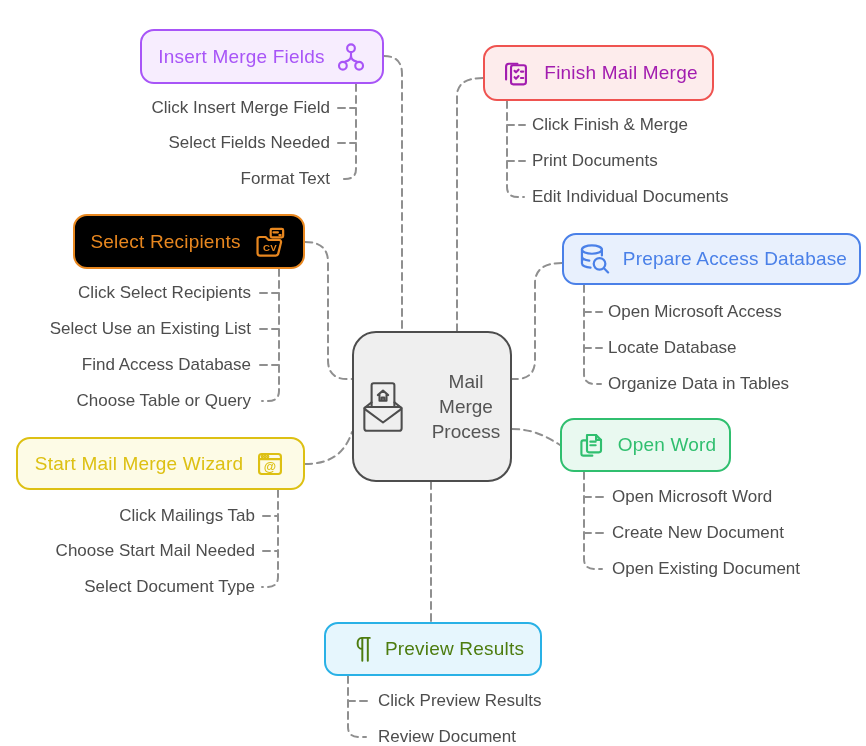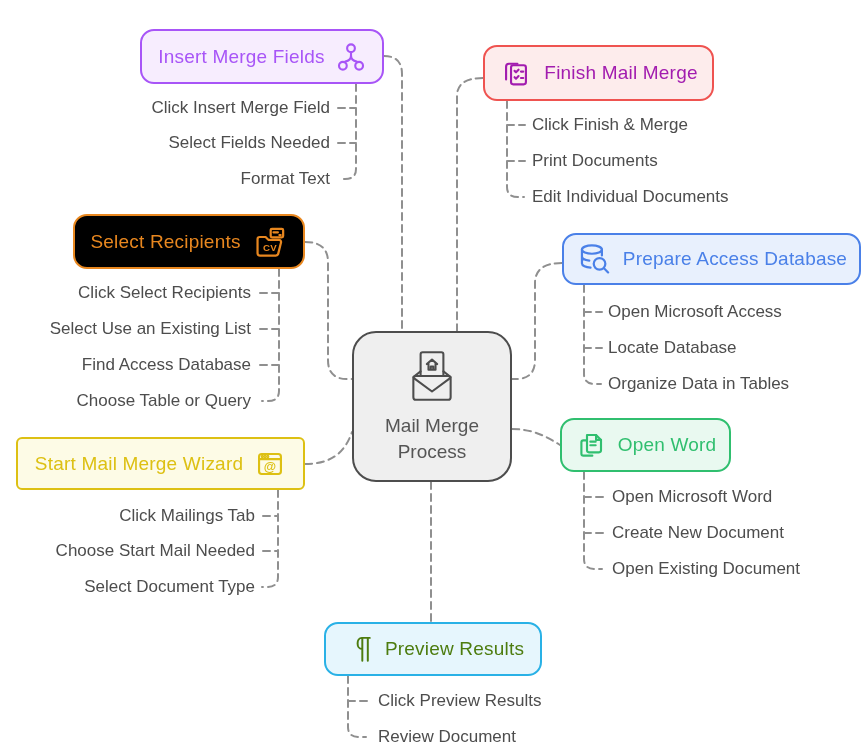--- a/index.html
+++ b/index.html
@@ -15,21 +15,21 @@
     position:absolute;box-sizing:border-box;
     border:2px solid #999;border-radius:14px;
     display:flex;align-items:center;justify-content:center;gap:11px;
     font-size:19px;letter-spacing:.2px;background:#fff;
   }
   .branch-node .label{white-space:nowrap;}
   .branch-node .icon{display:flex;align-items:center;justify-content:center;flex:0 0 auto;}
   .center-node{
     position:absolute;box-sizing:border-box;
     background:#efefef;border:2px solid #4d4d4d;border-radius:24px;
-    display:flex;flex-direction:column;align-items:center;justify-content:center;gap:10px;
+    display:flex;align-items:center;justify-content:center;gap:10px;
     color:#555555;font-size:19px;line-height:1.32;text-align:center;
   }
   .center-node .label{width:120px;}
   .leaf{
     position:absolute;font-size:17px;color:#4d4d4d;line-height:22px;white-space:nowrap;
   }
   .leaf.r{text-align:right;}
   svg.ic{display:block;}
 </style>
 </head>
@@ -96,21 +96,21 @@
       <svg class="ic" width="36" height="36" viewBox="0 0 26 26" fill="none" stroke="currentColor" stroke-width="1.6" stroke-linecap="round" stroke-linejoin="round">
         <ellipse cx="11.5" cy="6.2" rx="7.2" ry="3"></ellipse>
         <path d="M4.3 6.2 v5 c0 1.4 2.3 2.6 5.3 2.9 M4.3 11.2 v5 c0 1.5 2.7 2.8 6.2 3 M18.7 6.2 v4.2"></path>
         <circle cx="17" cy="16.5" r="4.2"></circle>
         <path d="M20.2 19.7 l3 3"></path>
       </svg>
     </span>
     <span class="label">Prepare Access Database</span>
   </div>
 
-  <div class="branch-node" style="left: 16px; top: 421px; width: 289px; height: 53px; border-color: rgb(221, 192, 19); color: rgb(221, 192, 19); background: rgb(253, 251, 230); border-radius: 6px;">
+  <div class="branch-node" style="left: 16px; top: 421px; width: 289px; height: 53px; border-color: rgb(221, 192, 19); color: rgb(221, 192, 19); background: rgb(253, 251, 230);">
     <span class="label">Start Mail Merge Wizard</span>
     <span class="icon">
       <svg class="ic" width="32" height="32" viewBox="0 0 24 24" fill="none" stroke="currentColor" stroke-width="1.6" stroke-linecap="round">
         <rect x="3.8" y="4.5" width="16.4" height="15" rx="2"></rect>
         <path d="M3.8 8.3 h16.4"></path>
         <circle cx="6.3" cy="6.4" r="0.45" fill="currentColor"></circle>
         <circle cx="8.3" cy="6.4" r="0.45" fill="currentColor"></circle>
         <circle cx="10.3" cy="6.4" r="0.45" fill="currentColor"></circle>
         <text x="12" y="17" text-anchor="middle" font-size="9.5" font-weight="bold" fill="currentColor" stroke="none" font-family="Liberation Sans, sans-serif">@</text>
       </svg>

